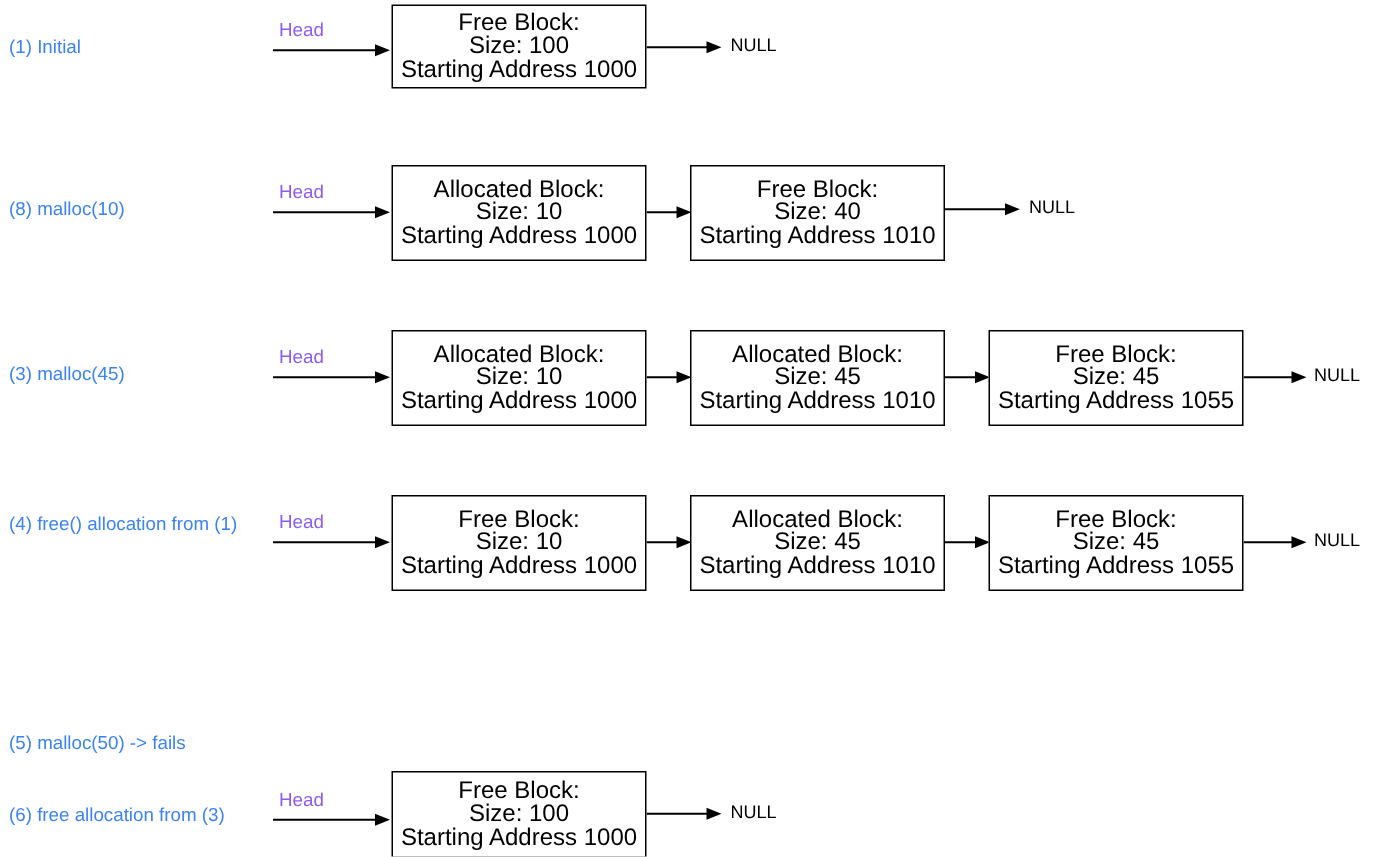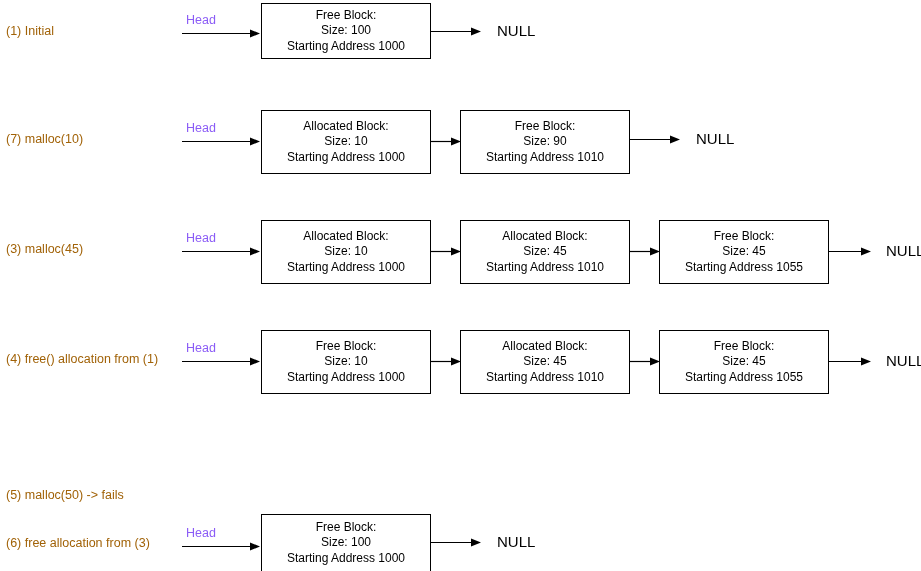--- a/index.html
+++ b/index.html
@@ -22,45 +22,44 @@
   }
   .row {
     position: absolute;
     left: 0;
     width: 921px;
   }
   .step-label {
     position: absolute;
     font-size: 12.5px;
     line-height: 15px;
-    color: #a16207;
+    color: #3b82f6;
     white-space: nowrap;
   }
   .head-label {
     position: absolute;
     font-size: 12.5px;
     line-height: 15px;
     color: #8b5cf6;
     white-space: nowrap;
   }
   .null-label {
     position: absolute;
-    font-size: 15px;
+    font-size: 12px;
     line-height: 15px;
     color: #000;
     white-space: nowrap;
-    margin-left: 10px;
   }
   .block {
     position: absolute;
     box-sizing: border-box;
     border: 1px solid #000000;
     background: #ffffff;
     text-align: center;
-    font-size: 12px;
+    font-size: 16px;
     line-height: 15.5px;
     display: flex;
     flex-direction: column;
     justify-content: center;
     align-items: center;
     padding: 2px 4px;
   }
   .block .ln { display: block; white-space: nowrap; }
   .arrow {
     position: absolute;
@@ -90,42 +89,42 @@
     <div class="arrow" style="left:431px; top:27px; width:50px;">
       <svg width="50" height="9" viewBox="0 0 50 9">
           <line x1="0" y1="4.5" x2="41" y2="4.5" stroke="#000" stroke-width="1.2"></line>
           <polygon points="50,4.5 40,0.5 40,8.5" fill="#000"></polygon>
         </svg>
     </div>
     <div class="null-label" style="left:487px; top:23px;">NULL</div>
   </div>
 
   <div class="row" style="top:105px;">
-    <div class="step-label" style="left:6px; top:27px;">(7) malloc(10)</div>
+    <div class="step-label" style="left:6px; top:27px;">(8) malloc(10)</div>
     <div class="head-label" style="left:186px; top:16px;">Head</div>
     <div class="arrow" style="left:182px; top:32px; width:78px;">
       <svg width="78" height="9" viewBox="0 0 78 9">
           <line x1="0" y1="4.5" x2="69" y2="4.5" stroke="#000" stroke-width="1.2"></line>
           <polygon points="78,4.5 68,0.5 68,8.5" fill="#000"></polygon>
         </svg>
     </div>
     <div class="block" style="left:261px; top:5px; width:170px; height:64px;">
       <span class="ln">Allocated Block:</span>
       <span class="ln">Size: 10</span>
       <span class="ln">Starting Address 1000</span>
     </div>
     <div class="arrow" style="left:431px; top:32px; width:30px;">
       <svg width="30" height="9" viewBox="0 0 30 9">
           <line x1="0" y1="4.5" x2="21" y2="4.5" stroke="#000" stroke-width="1.2"></line>
           <polygon points="30,4.5 20,0.5 20,8.5" fill="#000"></polygon>
         </svg>
     </div>
     <div class="block" style="left:460px; top:5px; width:170px; height:64px;">
       <span class="ln">Free Block:</span>
-      <span class="ln">Size: 90</span>
+      <span class="ln">Size: 40</span>
       <span class="ln">Starting Address 1010</span>
     </div>
     <div class="arrow" style="left:630px; top:30px; width:50px;">
       <svg width="50" height="9" viewBox="0 0 50 9">
           <line x1="0" y1="4.5" x2="41" y2="4.5" stroke="#000" stroke-width="1.2"></line>
           <polygon points="50,4.5 40,0.5 40,8.5" fill="#000"></polygon>
         </svg>
     </div>
     <div class="null-label" style="left:686px; top:26px;">NULL</div>
   </div>
@@ -169,21 +168,21 @@
     <div class="arrow" style="left:829px; top:32px; width:42px;">
       <svg width="42" height="9" viewBox="0 0 42 9">
           <line x1="0" y1="4.5" x2="33" y2="4.5" stroke="#000" stroke-width="1.2"></line>
           <polygon points="42,4.5 32,0.5 32,8.5" fill="#000"></polygon>
         </svg>
     </div>
     <div class="null-label" style="left:876px; top:28px;">NULL</div>
   </div>
 
   <div class="row" style="top:325px;">
-    <div class="step-label" style="left:6px; top:27px;">(4) free() allocation from (1)</div>
+    <div class="step-label" style="left:6px; top:17px;">(4) free() allocation from (1)</div>
     <div class="head-label" style="left:186px; top:16px;">Head</div>
     <div class="arrow" style="left:182px; top:32px; width:78px;">
       <svg width="78" height="9" viewBox="0 0 78 9">
           <line x1="0" y1="4.5" x2="69" y2="4.5" stroke="#000" stroke-width="1.2"></line>
           <polygon points="78,4.5 68,0.5 68,8.5" fill="#000"></polygon>
         </svg>
     </div>
     <div class="block" style="left:261px; top:5px; width:170px; height:64px;">
       <span class="ln">Free Block:</span>
       <span class="ln">Size: 10</span>

